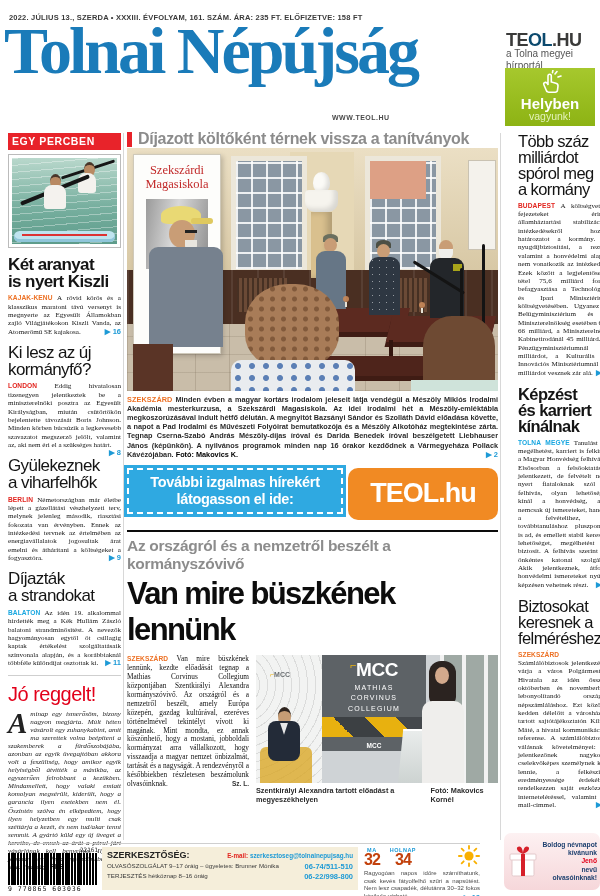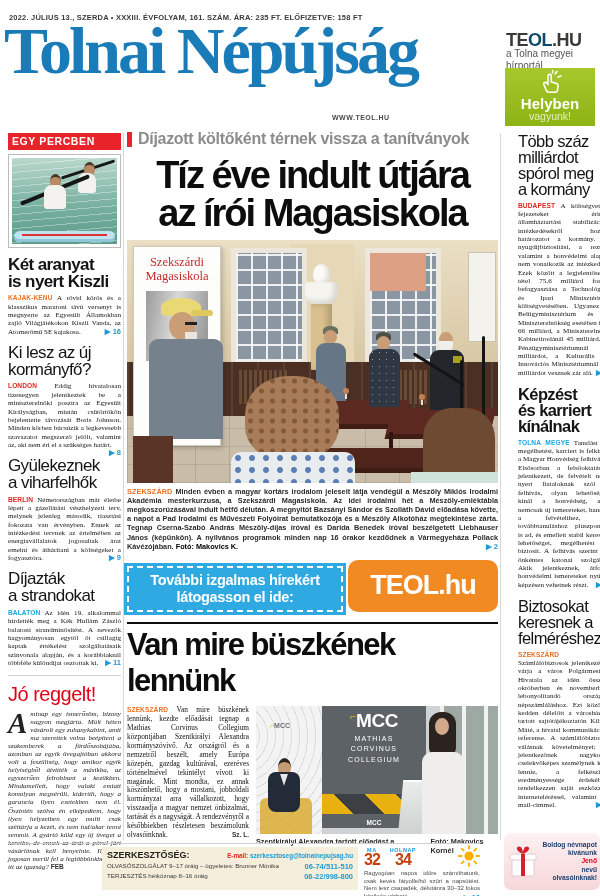--- a/index.html
+++ b/index.html
@@ -91,41 +91,41 @@
   .person .head{position:absolute;border-radius:50%;background:#c99d76;}
   .person .cap{position:absolute;border-radius:50% 50% 0 0;}
   .person .torso{position:absolute;border-radius:9px 9px 0 0;}
   .mic{position:absolute;background:#141414;border-radius:2px;}
   .glass{position:absolute;width:6px;height:10px;}
   .glass .bowl{width:6px;height:6px;border-radius:50%;background:#c98a5a;opacity:.9}
   .glass .stem{width:1.5px;height:5px;background:#e7e2d6;margin:0 auto;}
 
   .caption{margin-top:4px;font-size:7.3px;line-height:1.25;font-weight:700;color:#2b2b2b;text-align:justify;}
   .caption .cred{color:#000;}
-  .promo{margin-top:9px;display:flex;align-items:flex-end;height:52px;}
+  .promo{margin-top:9px;display:flex;align-items:flex-start;height:52px;}
   .promo-left{flex:1;height:42px;background:#2fa9e1;border:2.5px dashed #fff;box-shadow:0 0 0 3px #2fa9e1;
               display:flex;align-items:center;justify-content:center;text-align:center;
               color:#fff;font-weight:700;font-size:14.5px;line-height:1.15;letter-spacing:-.3px;}
   .promo-right{flex:0 0 150px;height:52px;margin-left:5px;background:#f18a23;border-radius:10px;
                display:flex;align-items:center;justify-content:center;color:#fff;font-weight:700;
                font-size:27px;letter-spacing:-1px;cursor:pointer;}
   .blackrule{margin-top:10px;border-top:2.5px solid #0c0c0c;}
   .kicker2{font-size:15.5px;font-weight:700;color:#8c8c8c;letter-spacing:-.3px;margin-top:5px;}
   .headline2{font-size:31px;font-weight:700;letter-spacing:-1.6px;color:#0d0d0d;margin:3px 0 7px;}
   .art2{display:flex;gap:7px;}
   .art2-text{flex:0 0 122px;}
   .art2-text p{font-family:"Liberation Serif",serif;font-size:7.3px;line-height:1.23;text-align:justify;margin:0;}
   .photo-mcc{position:relative;flex:1;height:128px;overflow:hidden;background:#cfd3d6;}
   .mcc-wallL{position:absolute;left:0;top:0;width:66px;height:128px;background:#f2f3f2;
              background-image:repeating-radial-gradient(circle at -20px 30px,transparent 0 7px,rgba(150,150,150,.25) 7px 8px);}
   .mcc-small{position:absolute;left:14px;top:16px;font-size:7px;font-weight:700;color:#6a6f72;}
   .mcc-small i{font-style:normal;color:#e8b10f;}
   .mcc-winR{position:absolute;right:0;top:0;width:58px;height:128px;background:#9fa9a4;
             background-image:repeating-linear-gradient(90deg,#f2f2f2 0 4px,transparent 4px 22px);}
-  .mcc-banner{position:absolute;left:66px;top:0;width:104px;height:122px;background:#5d6266;text-align:center;color:#fff;}
+  .mcc-banner{position:absolute;left:66px;top:0;width:104px;height:96px;background:#5d6266;text-align:center;color:#fff;}
   .mcc-big{font-size:19px;font-weight:700;letter-spacing:-.5px;margin-top:4px;}
   .mcc-big i{font-style:normal;color:#e8b10f;font-size:11px;vertical-align:top;}
   .mcc-lines{font-size:7px;letter-spacing:1.2px;line-height:1.5;white-space:pre-line;margin-top:2px;}
   .mcc-tris{position:absolute;bottom:14px;left:0;width:100%;height:20px;
             background:linear-gradient(45deg,#e8b10f 25%,#3c4043 25% 50%,#e8b10f 50% 75%,#44484c 75%);}
   .mcc-foot{position:absolute;bottom:2px;width:100%;font-size:6.5px;font-weight:700;color:#fff;}
   .lectern{position:absolute;left:142px;bottom:0;width:44px;height:52px;background:linear-gradient(180deg,#e9eceb,#cdd3d1);
            clip-path:polygon(12% 0,88% 0,100% 100%,0 100%);border-top:2px solid #fff;}
   .speaker-hair{position:absolute;left:173px;top:6px;width:27px;height:44px;border-radius:12px 12px 8px 8px;background:#2b2320;}
   .speaker-face{position:absolute;left:179px;top:12px;width:14px;height:17px;border-radius:50%;background:#d3a98c;}
@@ -240,22 +240,20 @@
       <h2>Jó reggelt!</h2>
       <p><span class="dropcap">A</span><span>minap egy ismerősöm, bizony nagyon megjárta. Múlt héten vásárolt egy zuhanykabint, amit ma szerettek volna beépíteni a szakemberek a fürdőszobájába, azonban az egyik üvegajtóban akkora volt a feszültség, hogy amikor egyik helyiségből átvitték a másikba, az egyszerűen felrobbant a kezükben. Mindamellett, hogy valaki emiatt komolyan megsérült, kiderült, hogy a garancia ilyen esetekben nem él. Őszintén szólva én elképedtem, hogy ilyen helyzetben egy multi csak széttárja a kezét, és nem tud/akar tenni semmit. A gyártó küld egy új üveget a keretbe, de ennek az árát a pórul járt vásárlónak kell benyelnie. Ilyenkor jogosan merül fel a legtöbbünkben: hol itt az igazság?</span> <span class="byline">FEB</span></p>
     </div>
   </div>
 
   <div class="col centercol">
     <div class="kicker-row">
       <div class="red-block"></div>
       <div class="kicker-text">Díjazott költőként térnek vissza a tanítványok</div>
     </div>
-    <div class="lead-headline">Tíz éve indult útjára
-az írói Magasiskola</div>
 
     <div class="photo-main">
       <div class="pm-niche"></div>
       <div class="pm-win" style="left:104px"></div>
       <div class="pm-win" style="left:238px"></div>
       <div class="pm-blind" style="left:243px;top:13px;width:56px;height:38px"></div>
       <div class="pm-screen"></div>
       <div class="pm-panel"></div>
       <div class="pm-grille" style="left:110px"></div>
       <div class="pm-grille" style="left:250px"></div>
@@ -330,20 +328,21 @@
 
     <div class="caption"><span class="tag tag-orange" style="font-size:7.3px">SZEKSZÁRD</span> <span>Minden évben a magyar kortárs irodalom jeleseit látja vendégül a Mészöly Miklós Irodalmi Akadémia mesterkurzusa, a Szekszárdi Magasiskola. Az idei irodalmi hét a Mészöly-emléktábla megkoszorúzásával indult hétfő délután. A megnyitót Bazsányi Sándor és Szolláth Dávid előadása követte, a napot a Pad Irodalmi és Művészeti Folyóirat bemutatkozója és a Mészöly Alkotóház megtekintése zárta. Tegnap Cserna-Szabó András Mészöly-díjas íróval és Darida Benedek íróval beszélgetett Liebhauser János (képünkön). A nyilvános programok minden nap 16 órakor kezdődnek a Vármegyeháza Pollack Kávézójában.</span> <span class="cred">Fotó: Makovics K.</span> <span class="pagemark">▶ 2</span></div>
 
     <div class="promo">
       <div class="promo-left pl">További izgalmas hírekért
 látogasson el ide:</div>
       <div class="promo-right">TEOL.hu</div>
     </div>
 
     <div class="blackrule"></div>
+    <div class="kicker2">Az országról és a nemzetről beszélt a kormányszóvivő</div>
     <div class="headline2">Van mire büszkének lennünk</div>
 
     <div class="art2">
       <div class="art2-text">
         <p><span class="tag tag-orange">SZEKSZÁRD</span> <span>Van mire büszkének lennünk, kezdte előadását tegnap a Mathias Corvinus Collegium központjában Szentkirályi Alexandra kormányszóvivő. Az országról és a nemzetről beszélt, amely Európa közepén, gazdag kultúrával, ezeréves történelmével tekintélyt vívott ki magának. Mint mondta, ez annak köszönhető, hogy a mostani, jobboldali kormányzat arra vállalkozott, hogy visszaadja a magyar nemzet önbizalmát, tartását és a nagyságát. A rendezvényről a későbbiekben részletesen beszámolunk olvasóinknak.</span> <span class="byline" style="float:right">Sz. L.</span></p>
       </div>
       <div style="flex:1">
         <div class="photo-mcc">
           <div class="mcc-wallL"></div>
           <div class="mcc-small"><i>⌐</i><span>MCC</span></div>
@@ -406,20 +405,25 @@
       <span class="pl">Boldog névnapot
 kívánunk</span><br>
       <span class="nm">Jenő</span><br>
       <span class="pl">nevű
 olvasóinknak!</span>
     </div>
   </div>
 
   <div class="footline"></div>
 
+  <div class="barcode-wrap">
+    <div class="bc-serial">22161</div>
+    <div class="bars"></div>
+    <div class="bc-num">9 770865 603036</div>
+  </div>
 
   <div class="editorial">
     <div class="ed-top">
       <span class="ed-title">SZERKESZTŐSÉG:</span>
       <span class="ed-mail"><span class="lab">E-mail:</span> <span class="adr">szerkesztoseg@tolnainepujsag.hu</span></span>
     </div>
     <div class="ed-row">
         <span>OLVASÓSZOLGÁLAT 9–17 óráig – ügyeletes: Brunner Mónika</span>
         <span class="ph">06-74/511-510</span>
       </div>

